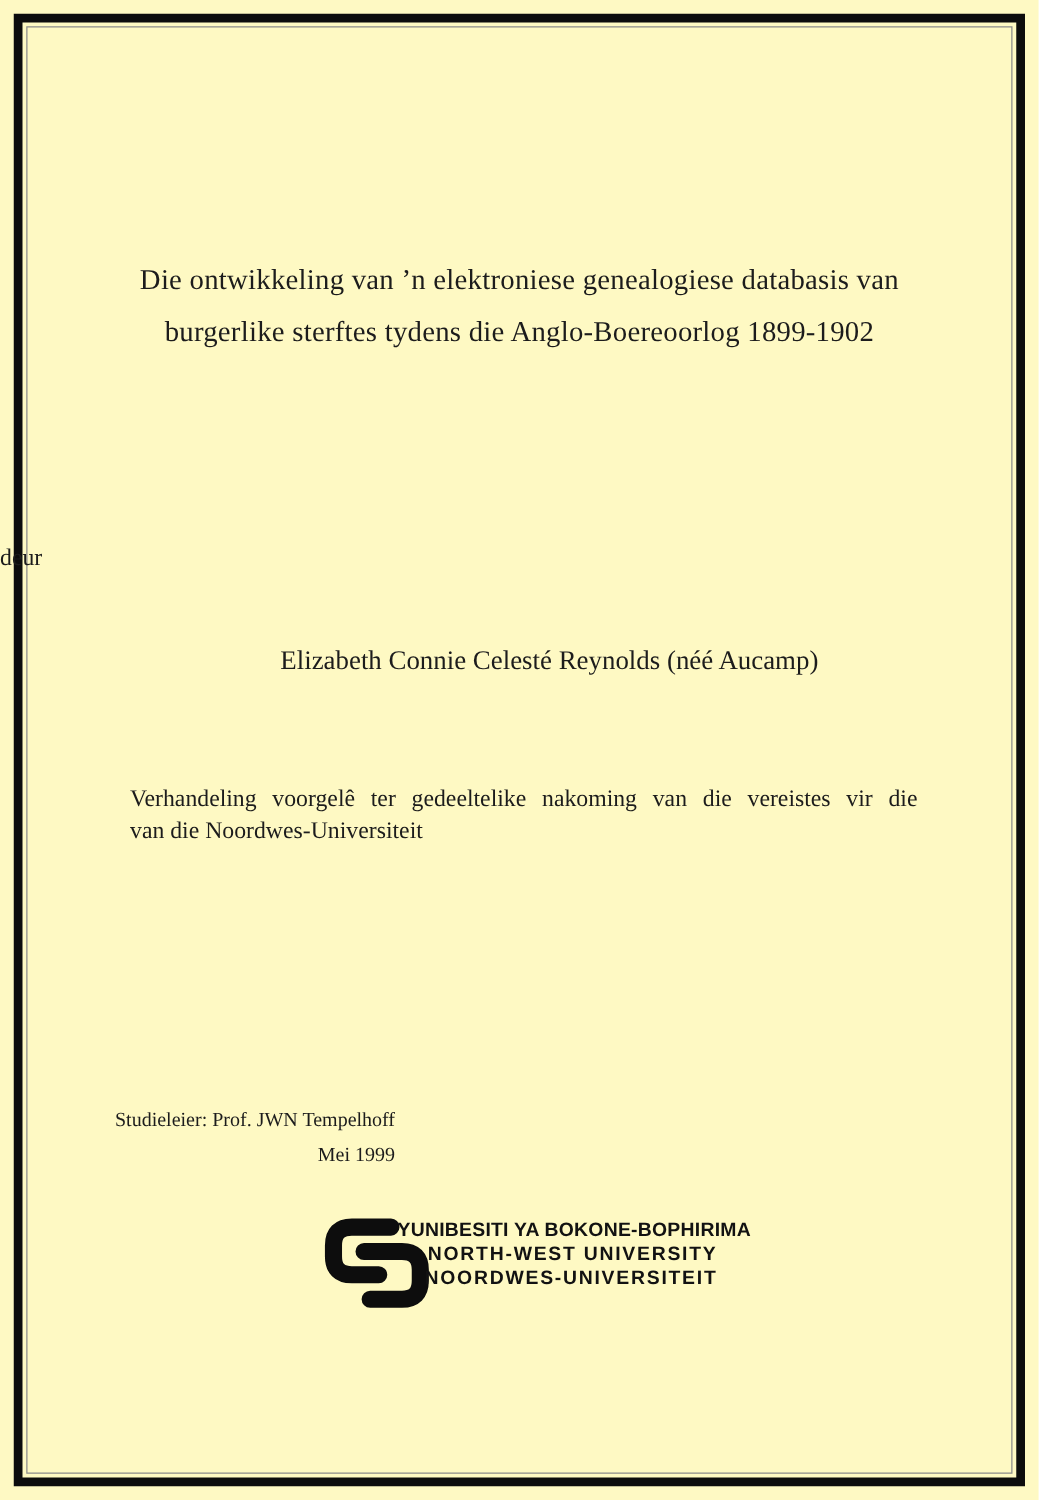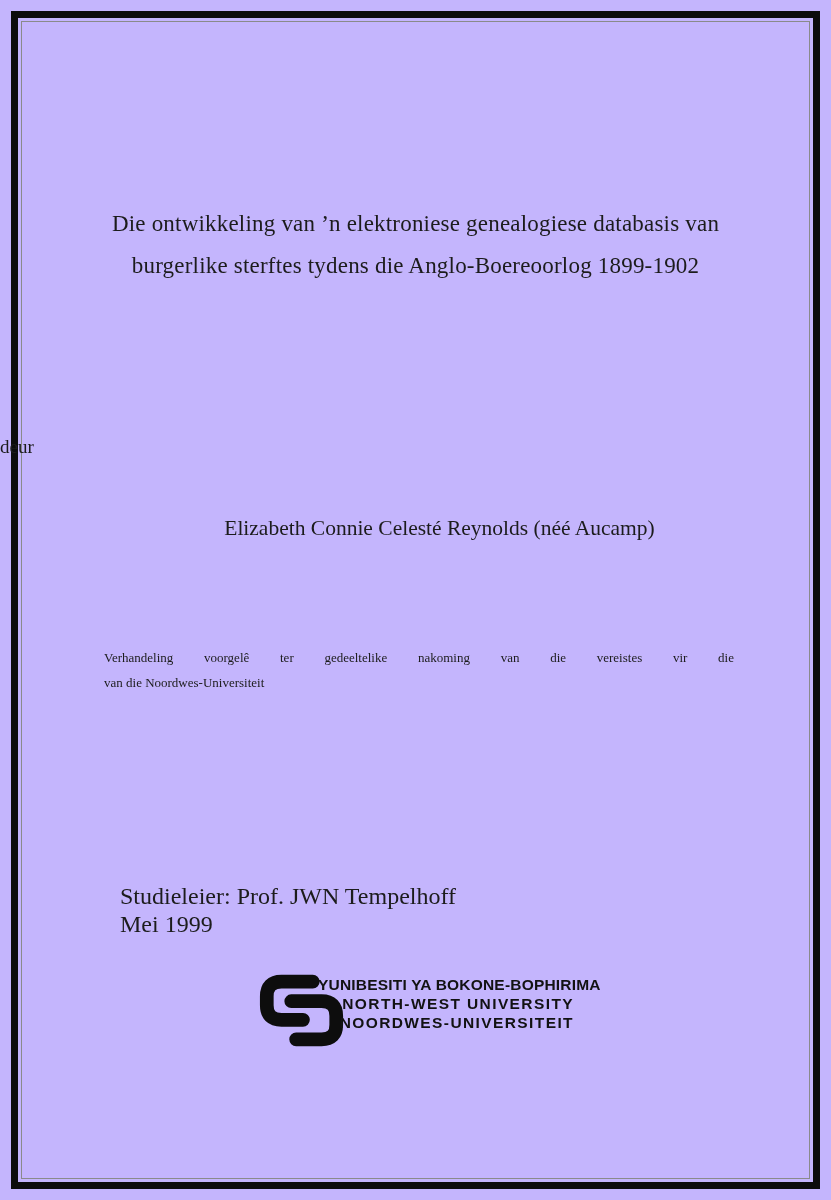--- a/index.html
+++ b/index.html
@@ -7,21 +7,21 @@
     padding: 0;
     width: 831px;
     height: 1200px;
     overflow: hidden;
     background: #ffffff;
   }
   .page {
     position: relative;
     width: 831px;
     height: 1200px;
-    background: #c4b5fd;
+    background: #fef9c3;
     color: #1c1c1c;
     font-family: "Liberation Serif", "DejaVu Serif", serif;
   }
   .frame-outer {
     position: absolute;
     top: 11px; left: 11px; right: 11px; bottom: 11px;
     border: 7px solid #0c0c0c;
   }
   .frame-inner {
     position: absolute;
@@ -51,37 +51,38 @@
   .author {
     position: absolute;
     top: 516px;
     left: 0; right: 0;
     text-align: center;
     font-size: 21.5px;
     margin-left: 48px;
   }
   .statement {
     position: absolute;
-    top: 646px;
+    top: 628px;
     left: 104px;
     width: 630px;
-    font-size: 13px;
+    font-size: 19px;
     line-height: 24.6px;
   }
   .statement .justify-last {
     text-align: justify;
     text-align-last: justify;
   }
   .italic { font-style: italic; }
   .supervisor-block {
     position: absolute;
     top: 883px;
-    left: 120px;
-    font-size: 24px;
+    left: 92px;
+    font-size: 16px;
     line-height: 27.5px;
+    text-align: right;
   }
   .logo {
     position: absolute;
     top: 972px;
     left: 257px;
     width: 330px;
     height: 80px;
   }
   .logo-mark {
     position: absolute;

